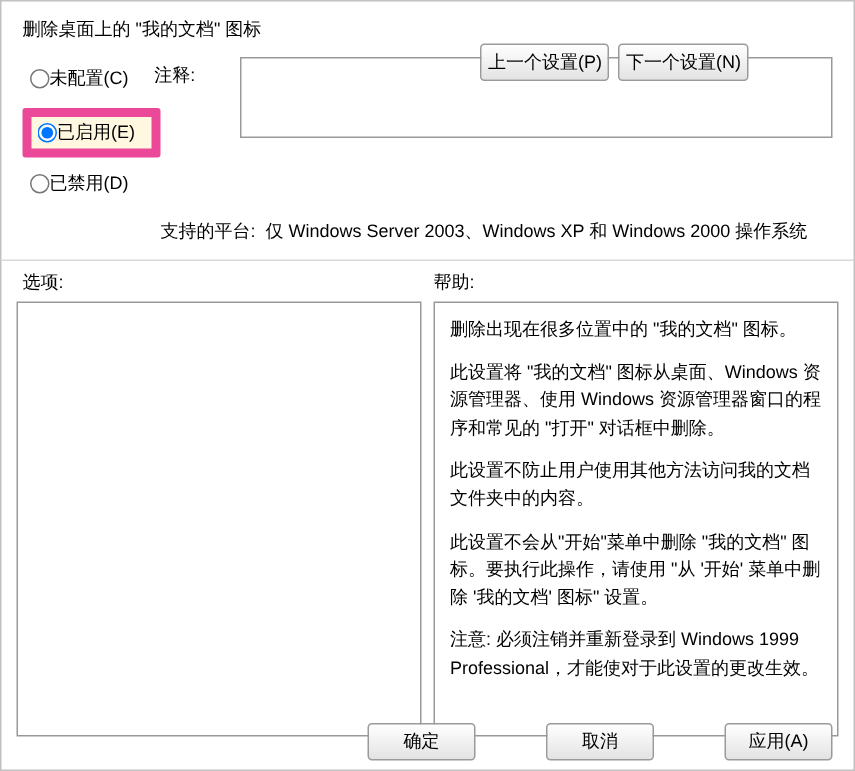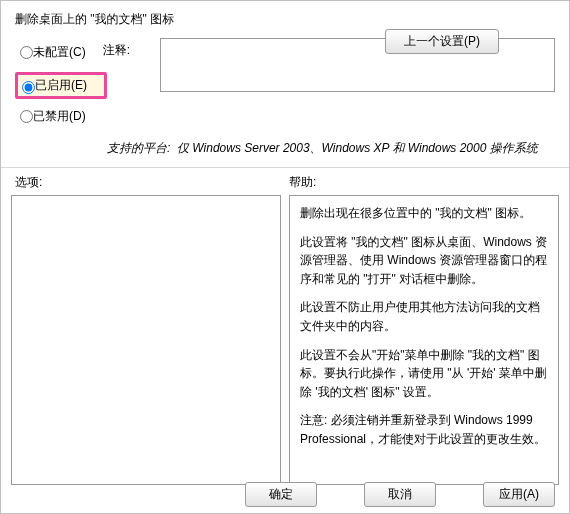--- a/index.html
+++ b/index.html
@@ -26,21 +26,21 @@
     .nav-buttons {
       position: absolute;
       top: 28px;
       right: 70px;
       display: flex;
       gap: 6px;
     }
     .nav-buttons button {
       font-family: inherit;
       font-size: 12px;
-      padding: 3px 18px;
+      padding: 3px 4px;
       background: linear-gradient(#fff, #e3e3e3);
       border: 1px solid #9a9a9a;
       border-radius: 3px;
       cursor: pointer;
       text-align: center;
     }
     .config-area {
       padding: 4px 14px 0 14px;
     }
     .row {
@@ -54,23 +54,22 @@
     .radio-opt {
       display: flex;
       align-items: center;
       gap: 0;
       margin: 3px 0 6px 0;
       padding: 2px 4px;
       border: 1px solid transparent;
       border-radius: 2px;
     }
     .radio-opt.highlight {
-      border: 3px solid #ec4899;
+      border: 6px solid #ec4899;
       background: #fff7e0;
-      align-items: flex-end;
     }
     .radio-opt input { cursor: pointer; }
     .radio-opt label { cursor: pointer; }
     .label-col {
       width: 60px;
       padding-top: 4px;
     }
     .field-col {
       flex: 1;
     }
@@ -133,20 +132,21 @@
   </style>
 </head>
 <body>
 
 <div class="window">
 
   <div class="title">删除桌面上的 "我的文档" 图标</div>
 
   <div class="nav-buttons">
     <button>上一个设置(P)</button>
+    <button>下一个设置(N)</button>
   </div>
 
   <div class="config-area">
 
     <div class="row">
       <div class="radio-col">
         <div class="radio-opt">
           <input type="radio" name="cfg" style="">
           <label>未配置(C)</label>
         </div>
@@ -163,21 +163,21 @@
           <input type="radio" name="cfg" checked="" style="">
           <label>已启用(E)</label>
         </div>
         <div class="radio-opt">
           <input type="radio" name="cfg" style="">
           <label>已禁用(D)</label>
         </div>
       </div>
     </div>
 
-    <div class="row" style="margin-top:-4px;font-style:italic;">
+    <div class="row" style="margin-top:-4px;">
       <div class="radio-col"></div>
       <div class="label-col" style="width:70px;">支持的平台:</div>
       <div class="field-col platform-text">仅 Windows Server 2003、Windows XP 和 Windows 2000 操作系统</div>
     </div>
 
   </div>
 
   <hr class="divider">
 
   <div class="panes-header">

